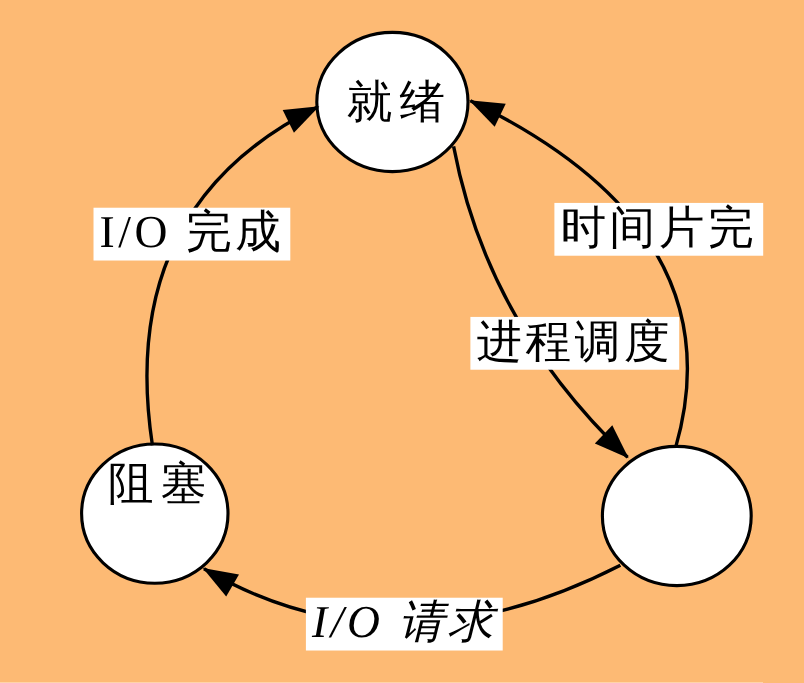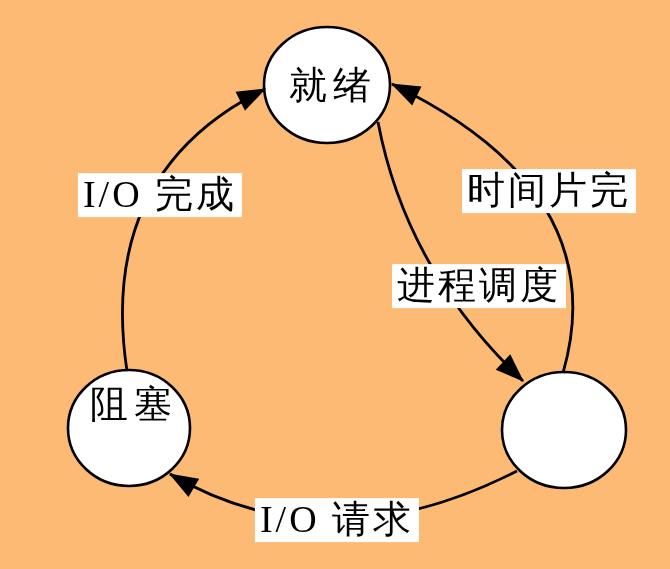--- a/index.html
+++ b/index.html
@@ -40,21 +40,21 @@
     padding: 1px 5px;
   }
   
   .pos-ready    { left: 330px; top: 86px;  }
   .pos-blocked  { left: 131px; top: 405px; }
   .pos-running  { left: 567px; top: 430px; }
   
   .pos-io-complete { left: 160px; top: 195px; }
   .pos-time-slice  { left: 549px; top: 191px; }
   .pos-scheduling  { left: 443px; top: 286px; margin-left: 36px; }
-  .pos-io-request  { left: 337px; top: 520px; }
+  .pos-io-request  { left: 337px; top: 520px; font-style: italic; }
 </style>
 </head>
 <body>
 
 <div class="canvas">
 
   <svg width="670" height="569" viewBox="0 0 670 569">
     <defs>
       <marker id="arrow" markerUnits="userSpaceOnUse" markerWidth="30" markerHeight="24" viewBox="0 0 12 10" refX="11.5" refY="5" orient="auto">
         <path d="M 0 0.6 L 12 5 L 0 9.4 Z" fill="#000000"></path>

